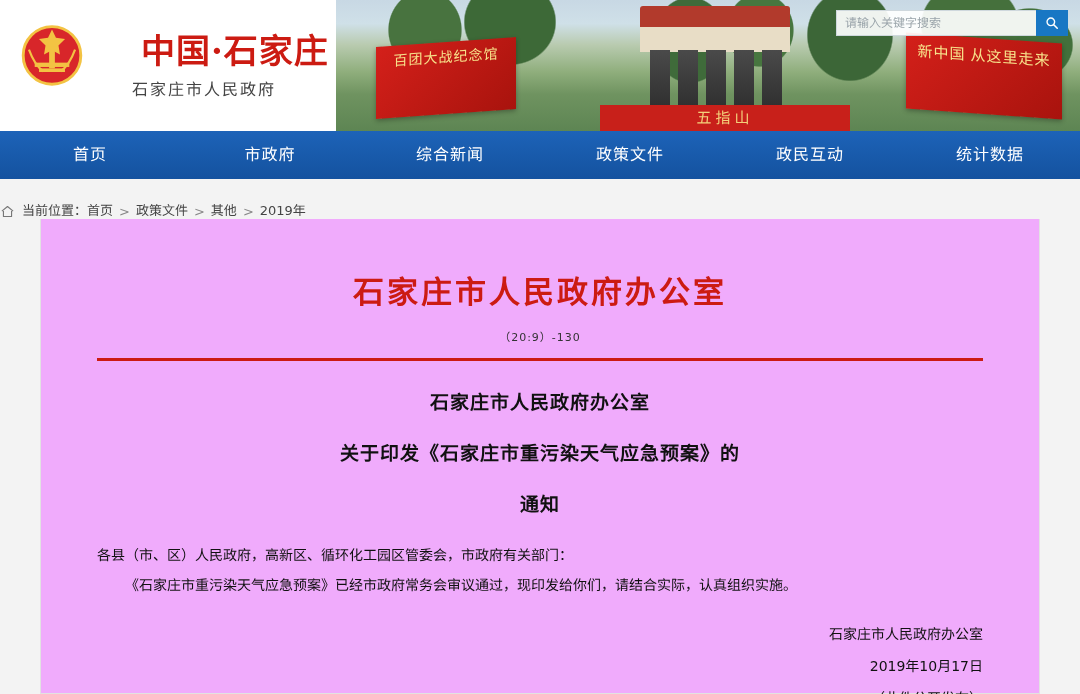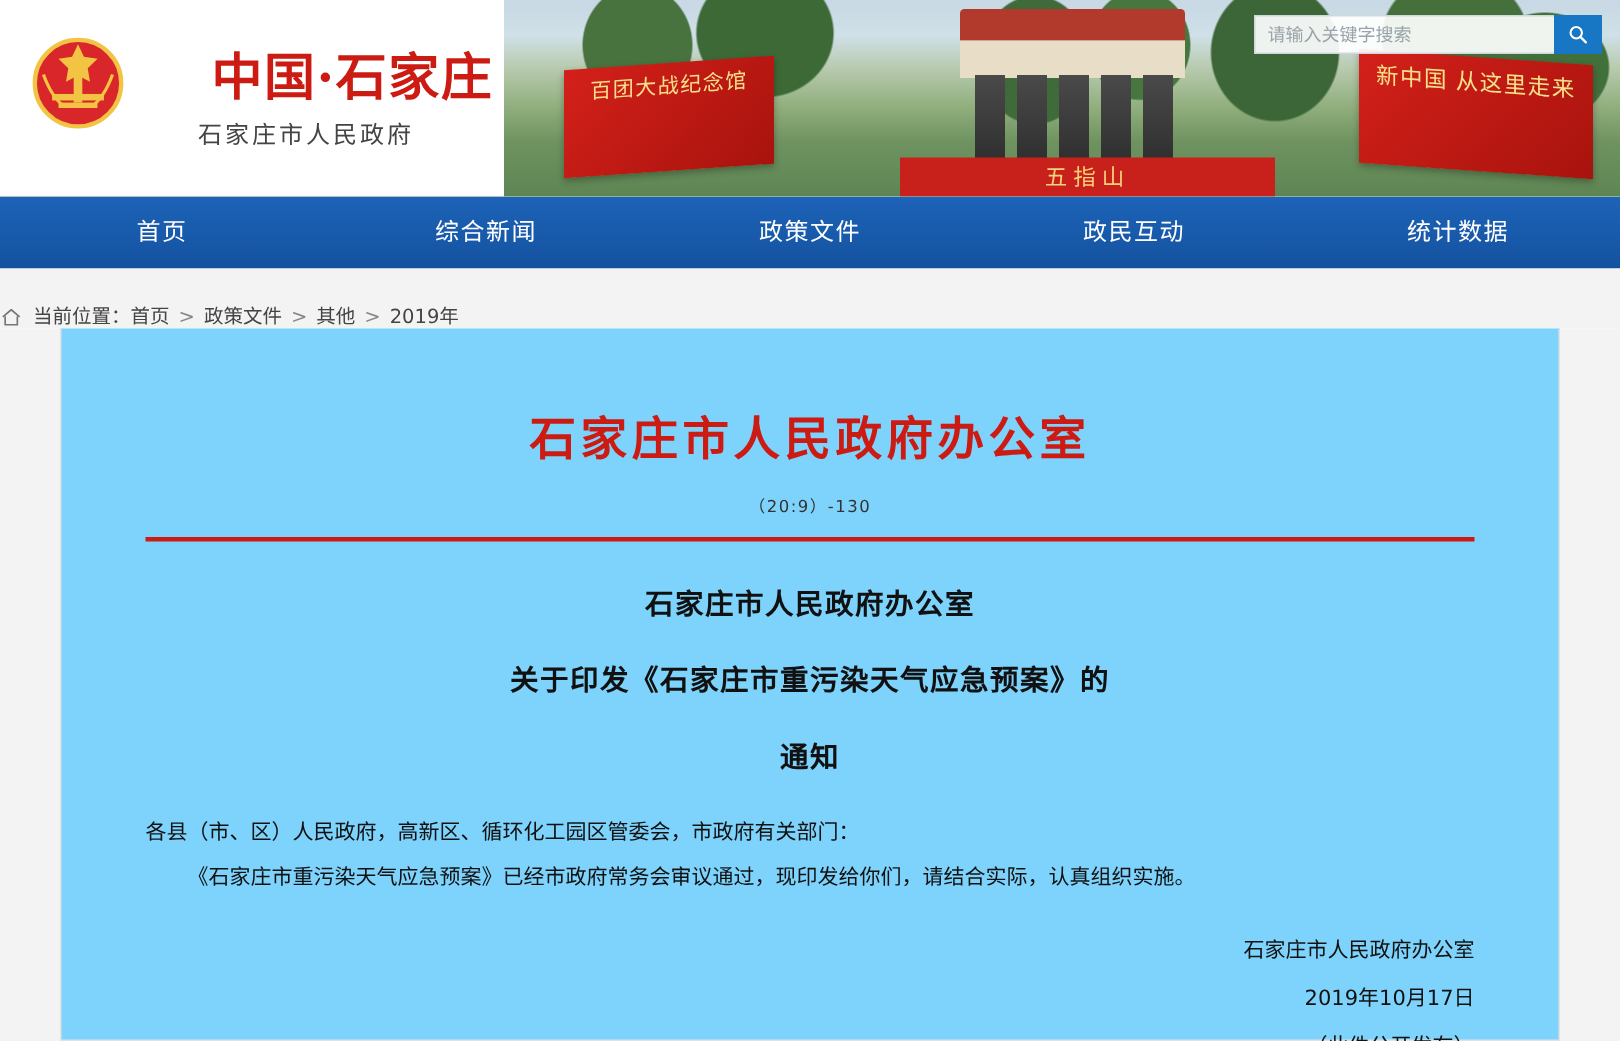--- a/index.html
+++ b/index.html
@@ -136,21 +136,21 @@
   .crumb svg { margin-right: 7px; }
   .crumb a { color: #444; text-decoration: none; cursor: pointer; }
   .crumb .sep { margin: 0 6px; color: #888; }
 
   
   .doc-outer {
     width: 1080px; height: 475px; background: #f3f3f3;
     padding: 0 40px;
   }
   .doc {
-    background: #7dd3fc; border: 1px solid #e2e2e2; border-top: none;
+    background: #f0abfc; border: 1px solid #e2e2e2; border-top: none;
     height: 475px; padding: 40px 56px 0 56px; position: relative;
   }
   .doc-title {
     text-align: center; color: #cc1b12;
     font-family: "DejaVu Serif", "Liberation Serif", serif;
     font-size: 31px; font-weight: bold; letter-spacing: 3px;
     margin-top: 8px;
   }
   .doc-code {
     text-align: center; color: #333; font-size: 11px;
@@ -217,20 +217,21 @@
       <svg width="14" height="14" viewBox="0 0 24 24">
         <circle cx="10" cy="10" r="6.5" fill="none" stroke="#ffffff" stroke-width="2.4"></circle>
         <line x1="15" y1="15" x2="21" y2="21" stroke="#ffffff" stroke-width="2.6" stroke-linecap="round"></line>
       </svg>
     </button>
   </div>
 </div>
 
 <nav class="nav">
   <div class="nav-item">首页</div>
+  <div class="nav-item">市政府</div>
   <div class="nav-item">综合新闻</div>
   <div class="nav-item">政策文件</div>
   <div class="nav-item">政民互动</div>
   <div class="nav-item">统计数据</div>
 </nav>
 
 <div class="crumb">
   <svg width="15" height="15" viewBox="0 0 24 24">
     <path d="M3 11.5 L12 4 L21 11.5" fill="none" stroke="#777" stroke-width="1.8" stroke-linejoin="round"></path>
     <path d="M5.5 11 V20 H18.5 V11" fill="none" stroke="#777" stroke-width="1.8" stroke-linejoin="round"></path>

